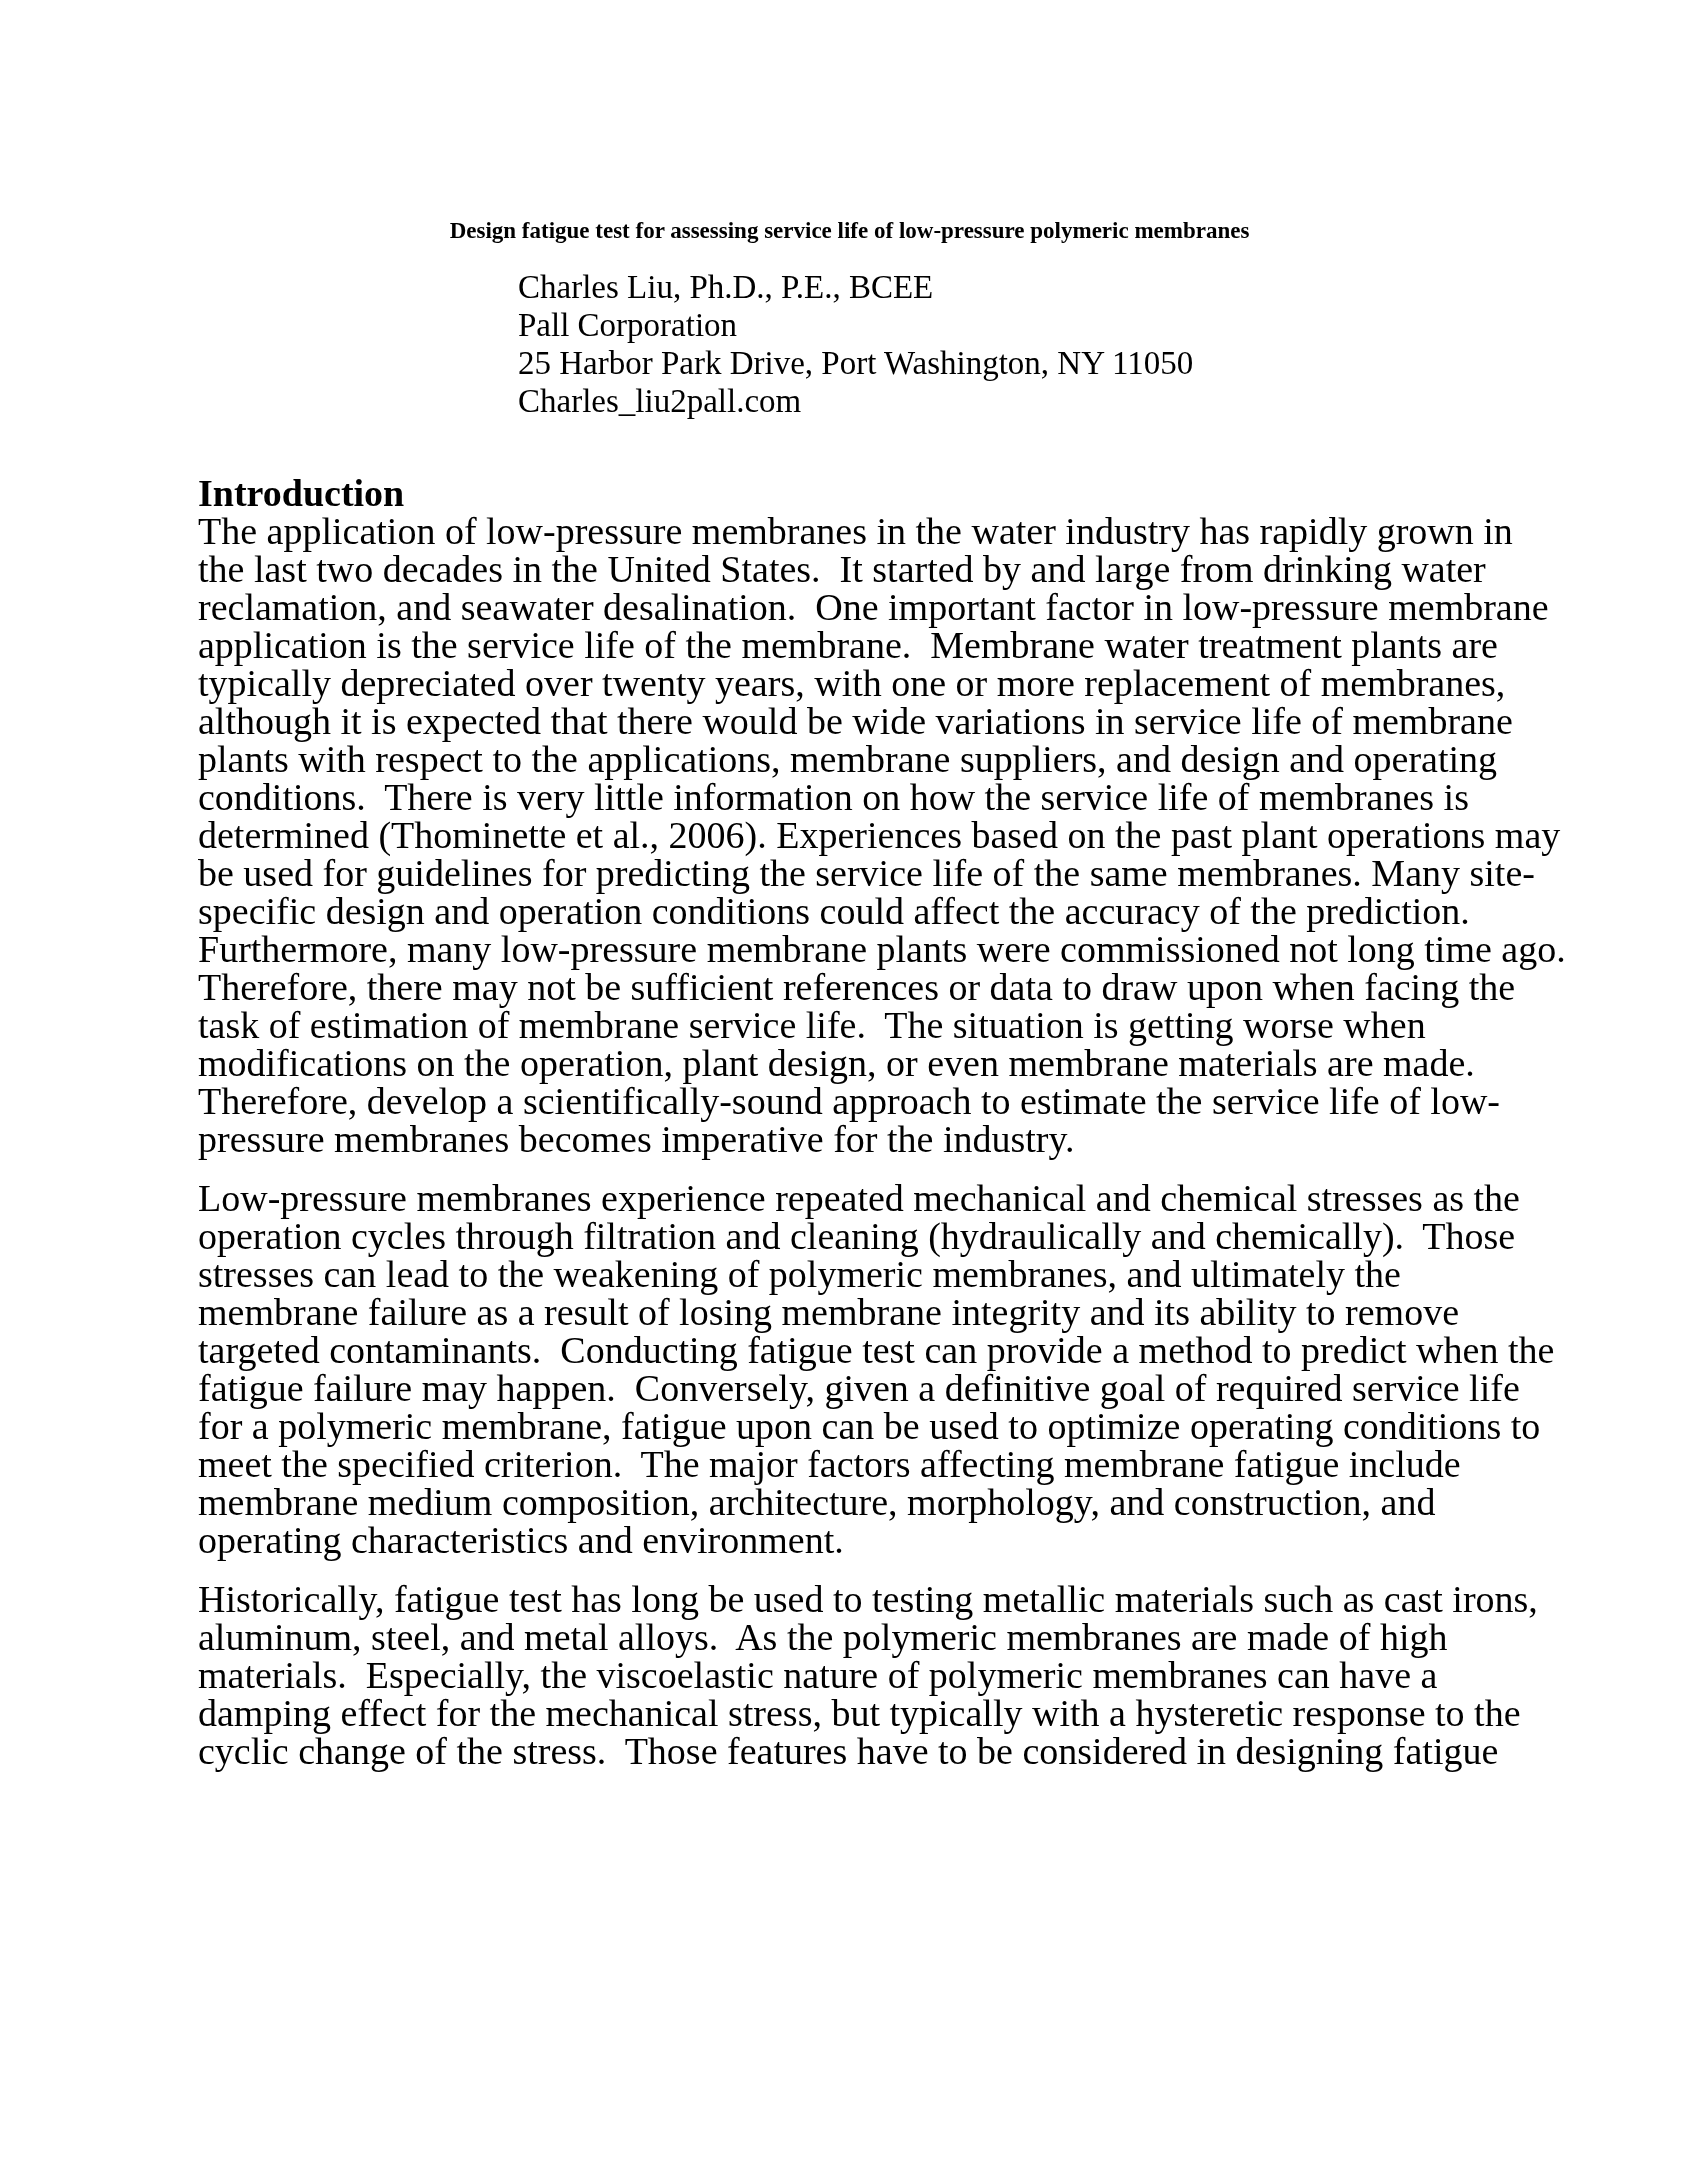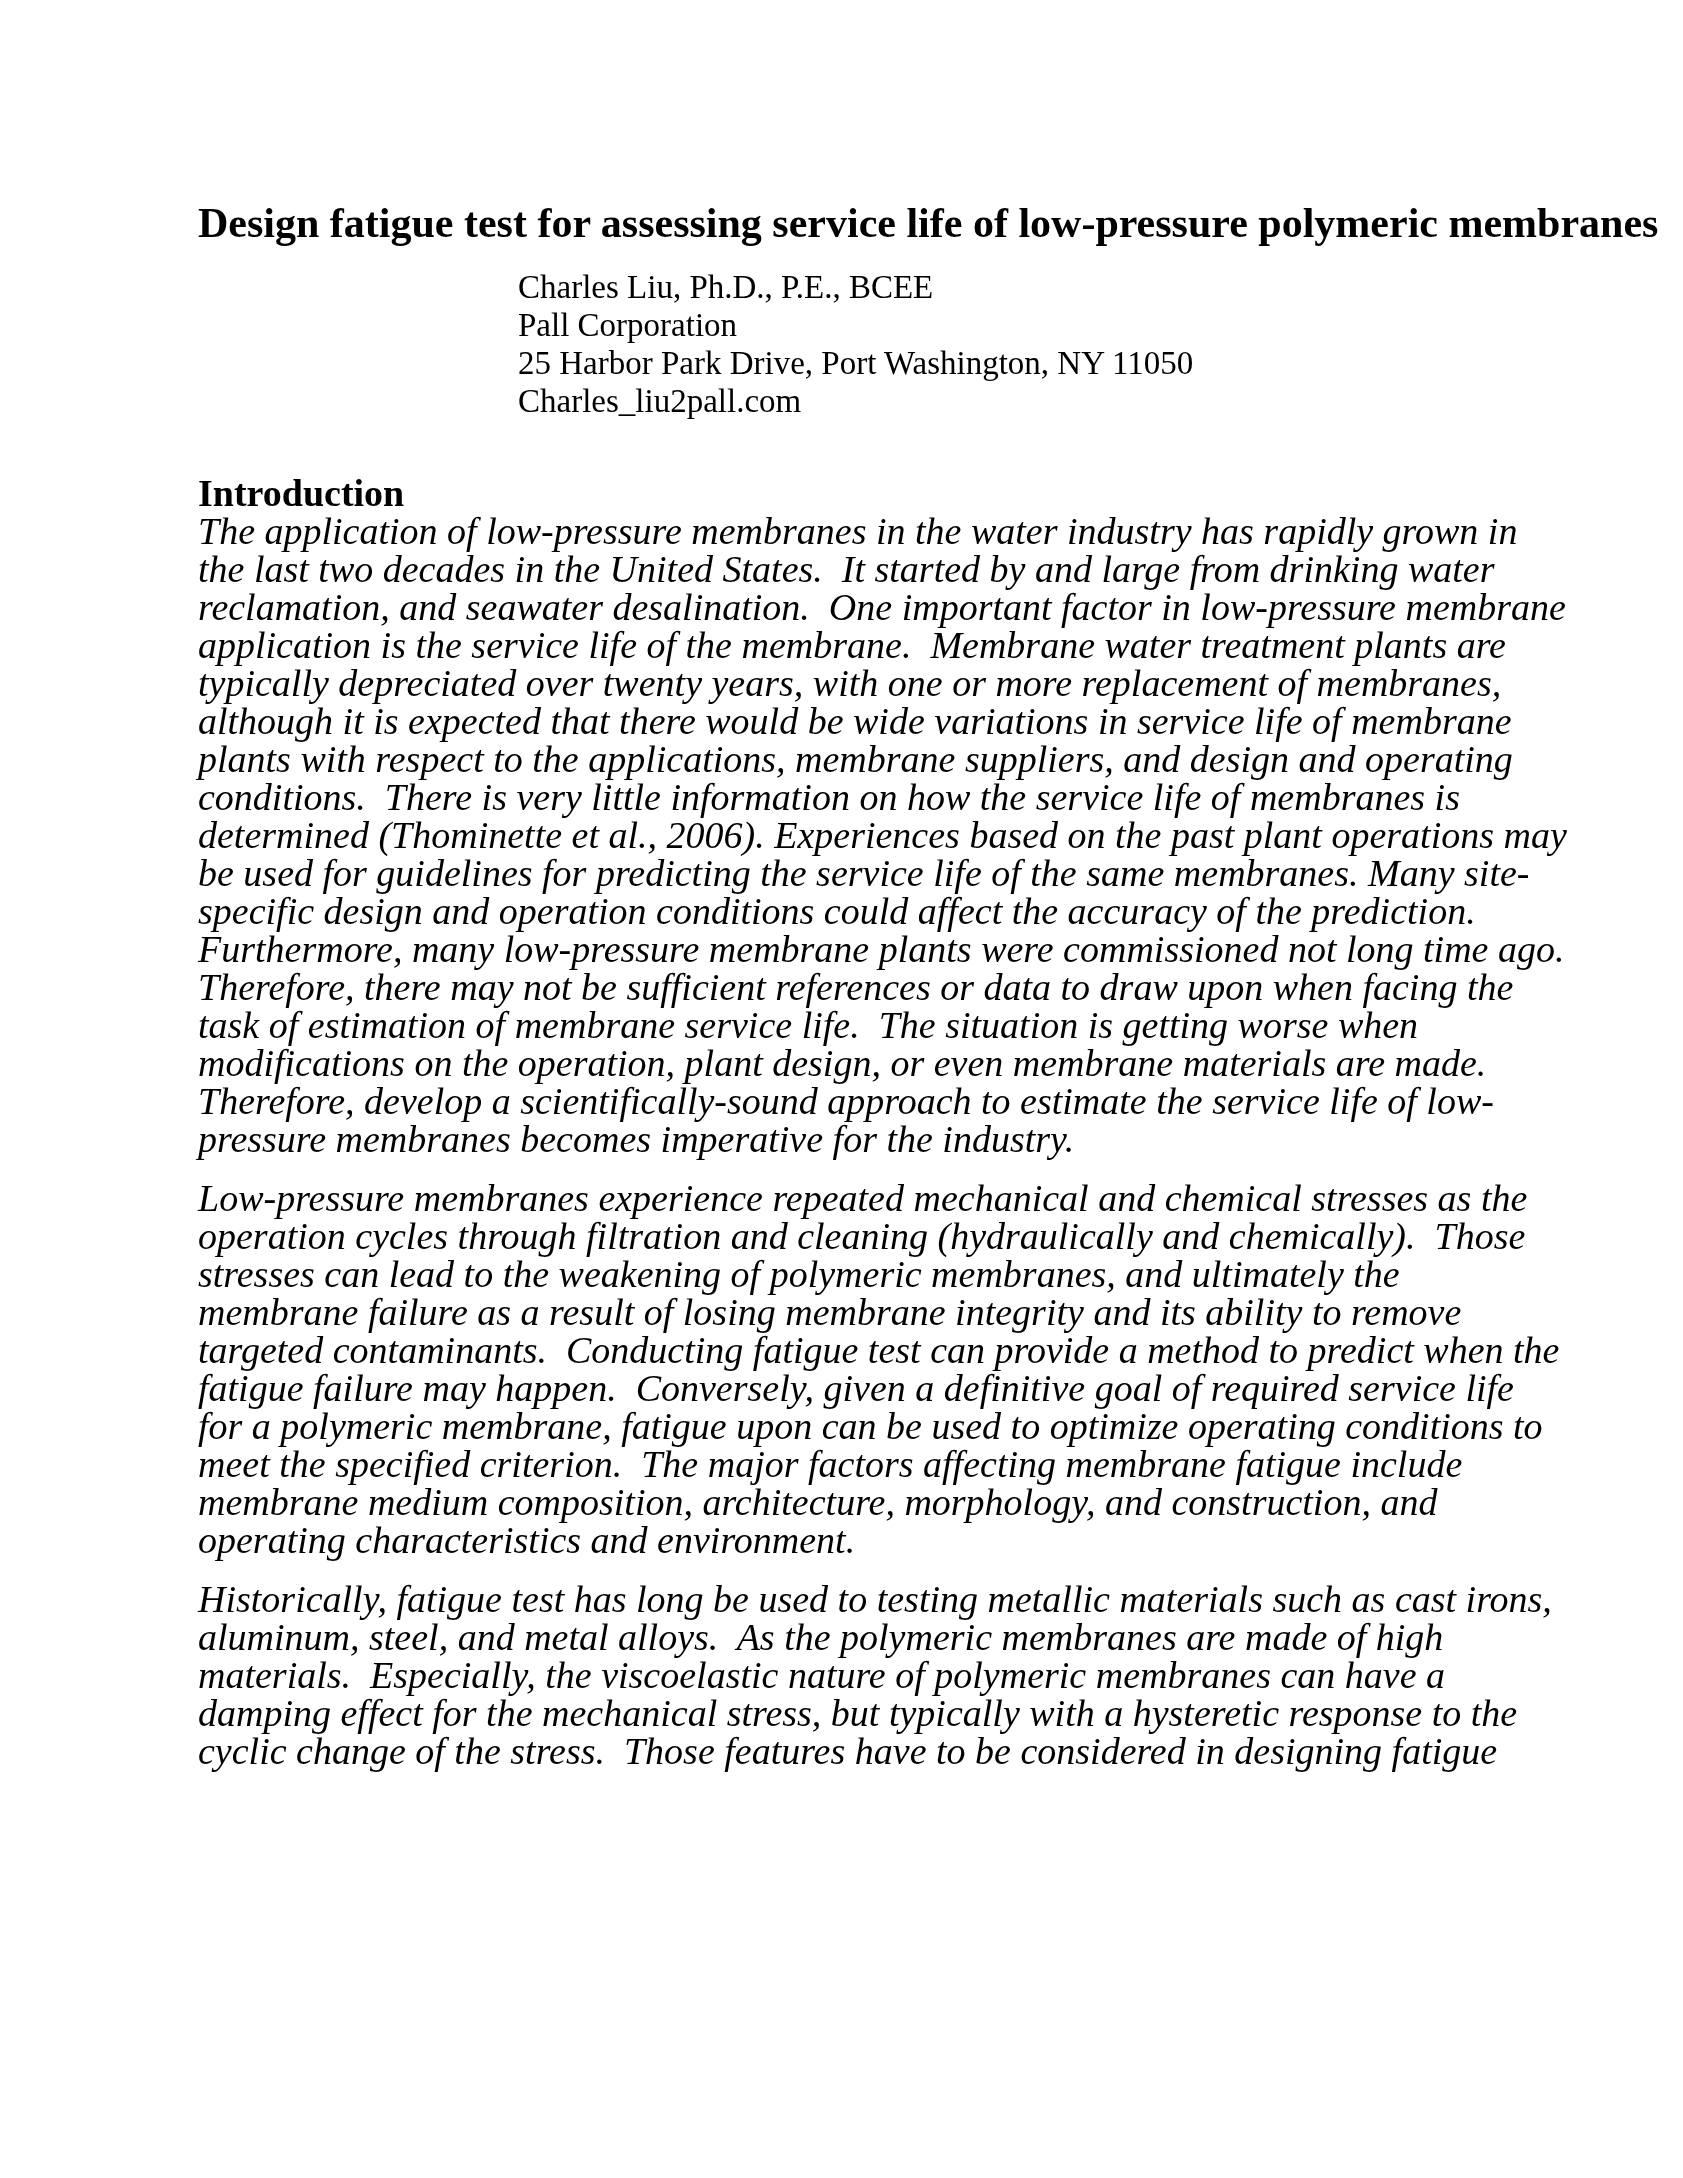--- a/index.html
+++ b/index.html
@@ -15,24 +15,24 @@
     font-family: "Liberation Serif", serif;
     color: #000000;
     overflow: hidden;
   }
   .title {
     position: absolute;
     left: 198px;
     top: 204px;
     width: 1287px;
     text-align: center;
-    font-size: 42px;
+    font-size: 23px;
     line-height: 38px;
     font-weight: bold;
-    margin: 0;
+    margin: 8px;
     white-space: pre;
   }
   .author-block {
     position: absolute;
     left: 518px;
     top: 268px;
     font-size: 33px;
     line-height: 38px;
   }
   .body-block {
@@ -40,21 +40,21 @@
     left: 198px;
     top: 474px;
     width: 1327px;
     font-size: 38px;
     line-height: 38px;
   }
   .section-heading {
     font-weight: bold;
     white-space: pre;
   }
-  .para { margin: 0; font-style: italic; }
+  .para { margin: 0; }
   .para + .para { margin-top: 21px; }
   .line { white-space: pre; }
 </style>
 </head>
 <body>
 
 <div class="page">
 
   <h1 class="title">Design fatigue test for assessing service life of low-pressure polymeric membranes</h1>
 

